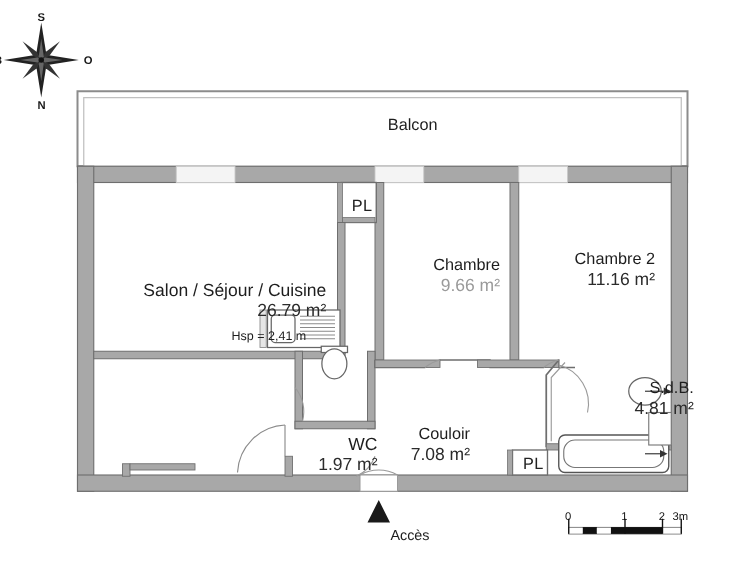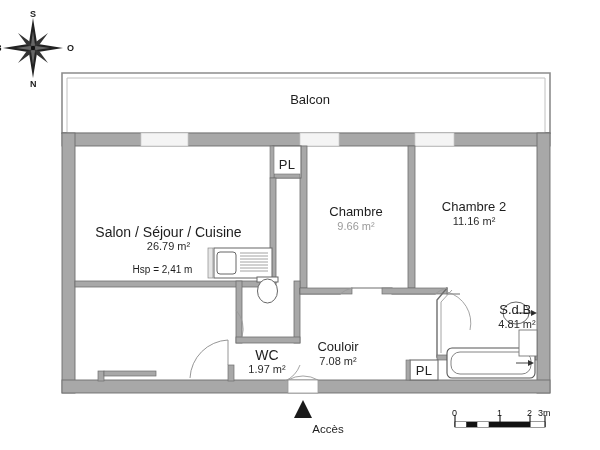--- a/index.html
+++ b/index.html
@@ -1,23 +1,23 @@
 <!DOCTYPE html>
 <html><head>
 <meta charset="utf-8">
 <style>
   html,body{margin:0;padding:0;background:#ffffff;}
   body{width:600px;height:450px;overflow:hidden;
        font-family:"Liberation Sans","DejaVu Sans",sans-serif;color:#1a1a1a;}
   #stage{position:relative;width:600px;height:450px;background:#fff;}
   svg{position:absolute;left:0;top:0;}
-  .lbl{position:absolute;text-align:center;line-height:1.15;white-space:nowrap;}
+  .lbl{position:absolute;text-align:right;line-height:1.15;white-space:nowrap;}
   .rname{font-size:13px;color:#1d1d1d;}
   .rname.big{font-size:14px;}
-  .rarea{font-size:11px;color:#2b2b2b;}
+  .rarea{font-size:14px;color:#2b2b2b;}
   .faded{color:#9a9a9a;}
   .hsp{font-size:10px;color:#1d1d1d;}
   .pl{font-size:13px;color:#222;letter-spacing:.3px;}
   .compass-letter{position:absolute;font-size:9px;font-weight:bold;color:#1a1a1a;}
   .scale-num{position:absolute;font-size:9px;color:#111;}
   .acces{position:absolute;font-size:11.5px;color:#1d1d1d;}
 </style>
 </head>
 <body>
 

